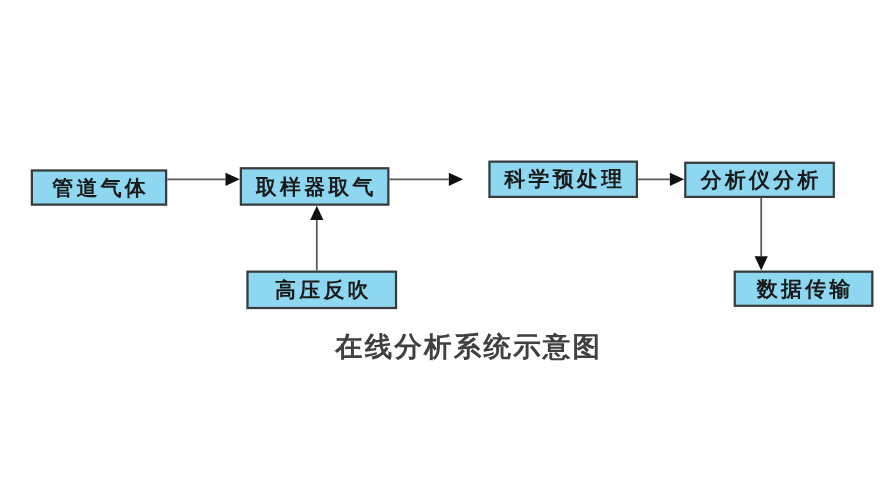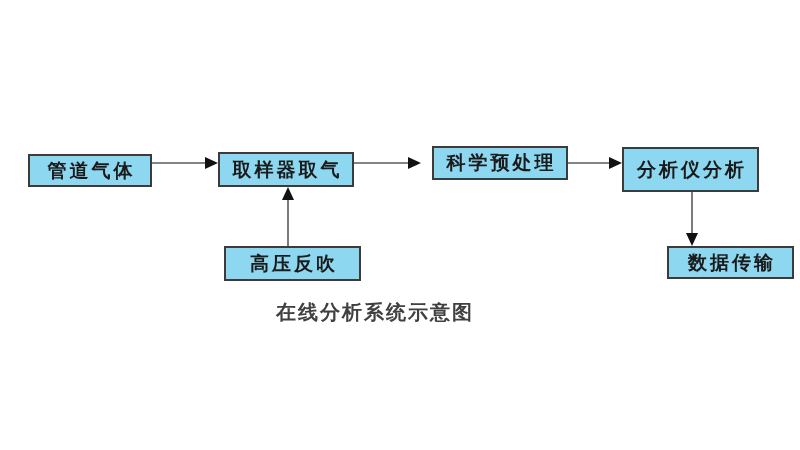--- a/index.html
+++ b/index.html
@@ -40,30 +40,31 @@
     align-items: center;
     justify-content: center;
     font-size: 19px;
     letter-spacing: 3px;
     color: var(--text, #1a1a1a);
     white-space: nowrap;
     text-indent: 3px; 
   }
   .node-pipeline-gas      { left: 28px;  top: 154px; width: 124px; height: 33px; }
   .node-sampler           { left: 218px; top: 152px; width: 136px; height: 35px; }
-  .node-pretreatment      { left: 432px; top: 146px; width: 136px; height: 34px; }
-  .node-analyzer          { left: 622px; top: 147px; width: 137px; height: 45px; }
+  .node-pretreatment      { left: 444px; top: 146px; width: 136px; height: 34px; }
+  .node-analyzer          { left: 622px; top: 147px; width: 137px; height: 33px; }
   .node-data-transmission { left: 631px; top: 246px; width: 127px; height: 33px; margin-left: 36px; }
   .node-backflush         { left: 224px; top: 246px; width: 137px; height: 35px; }
   .caption {
     position: absolute;
     left: 276px;
     top: 299px;
     width: 300px;
-    font-size: 20px;
+    text-align: center;
+    font-size: 25px;
     letter-spacing: 2px;
     color: #404040;
   }
 </style>
 </head>
 <body>
 
 <div class="canvas">
 
   <svg class="arrow-layer" viewBox="0 0 800 450" xmlns="http://www.w3.org/2000/svg" aria-hidden="true">

